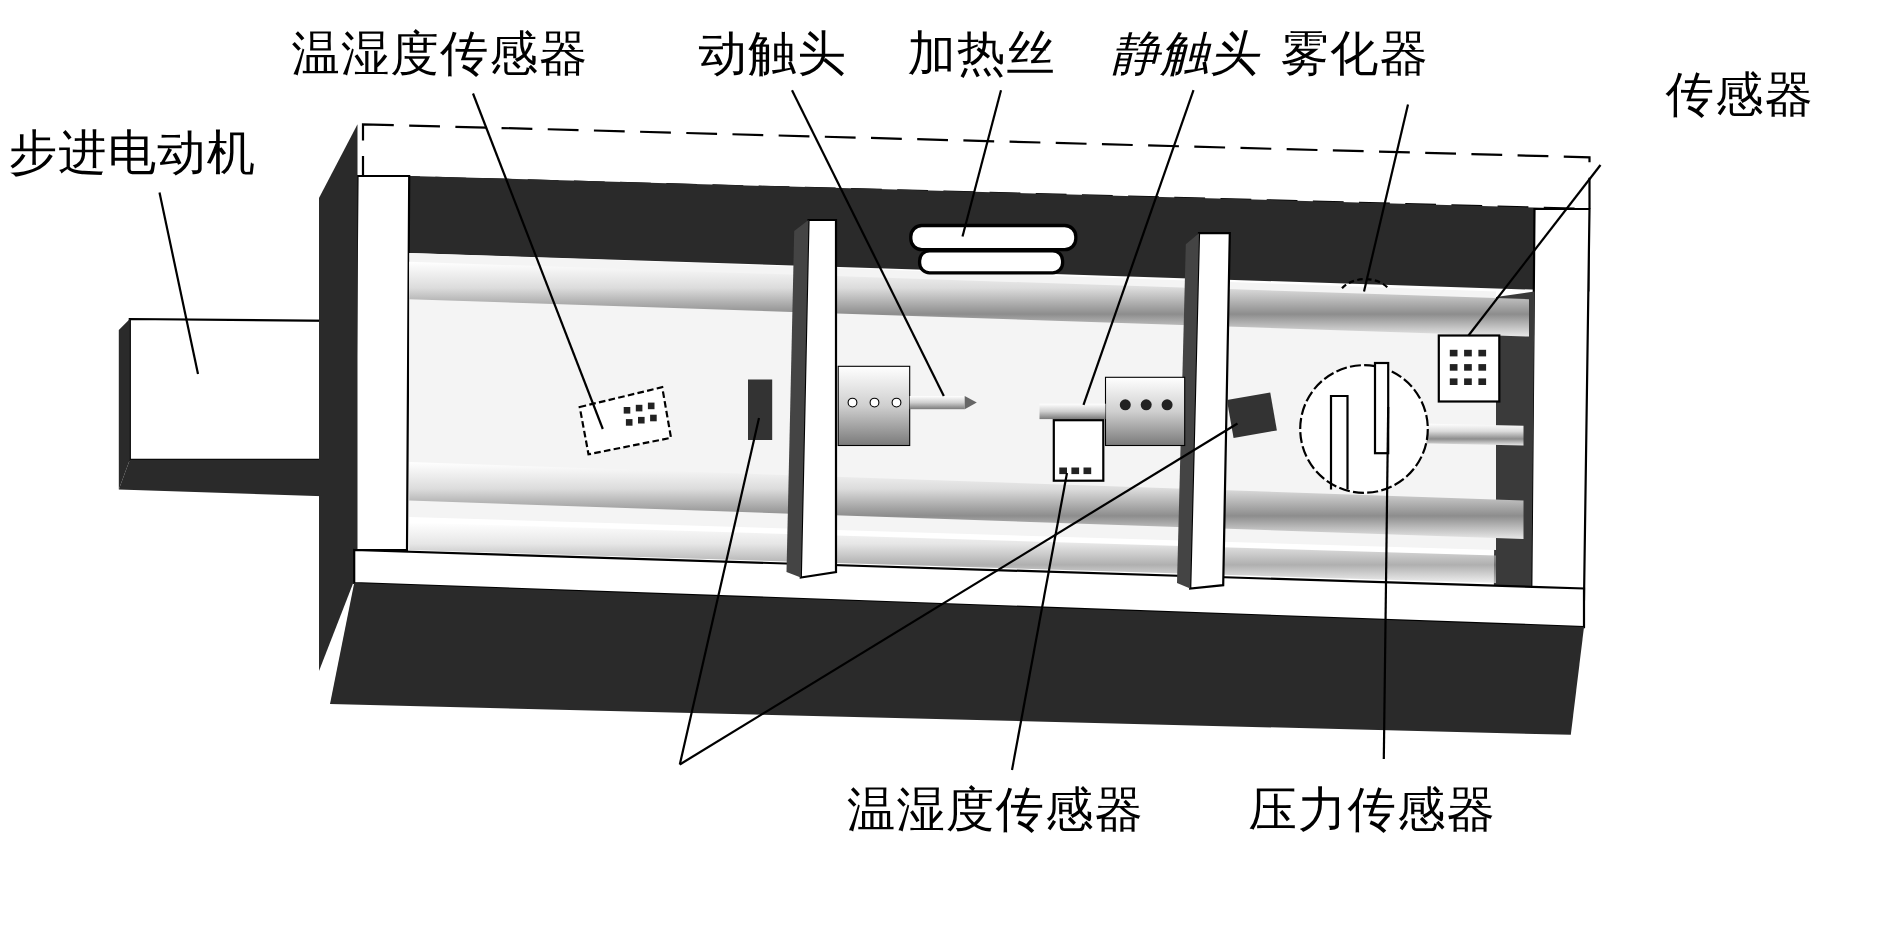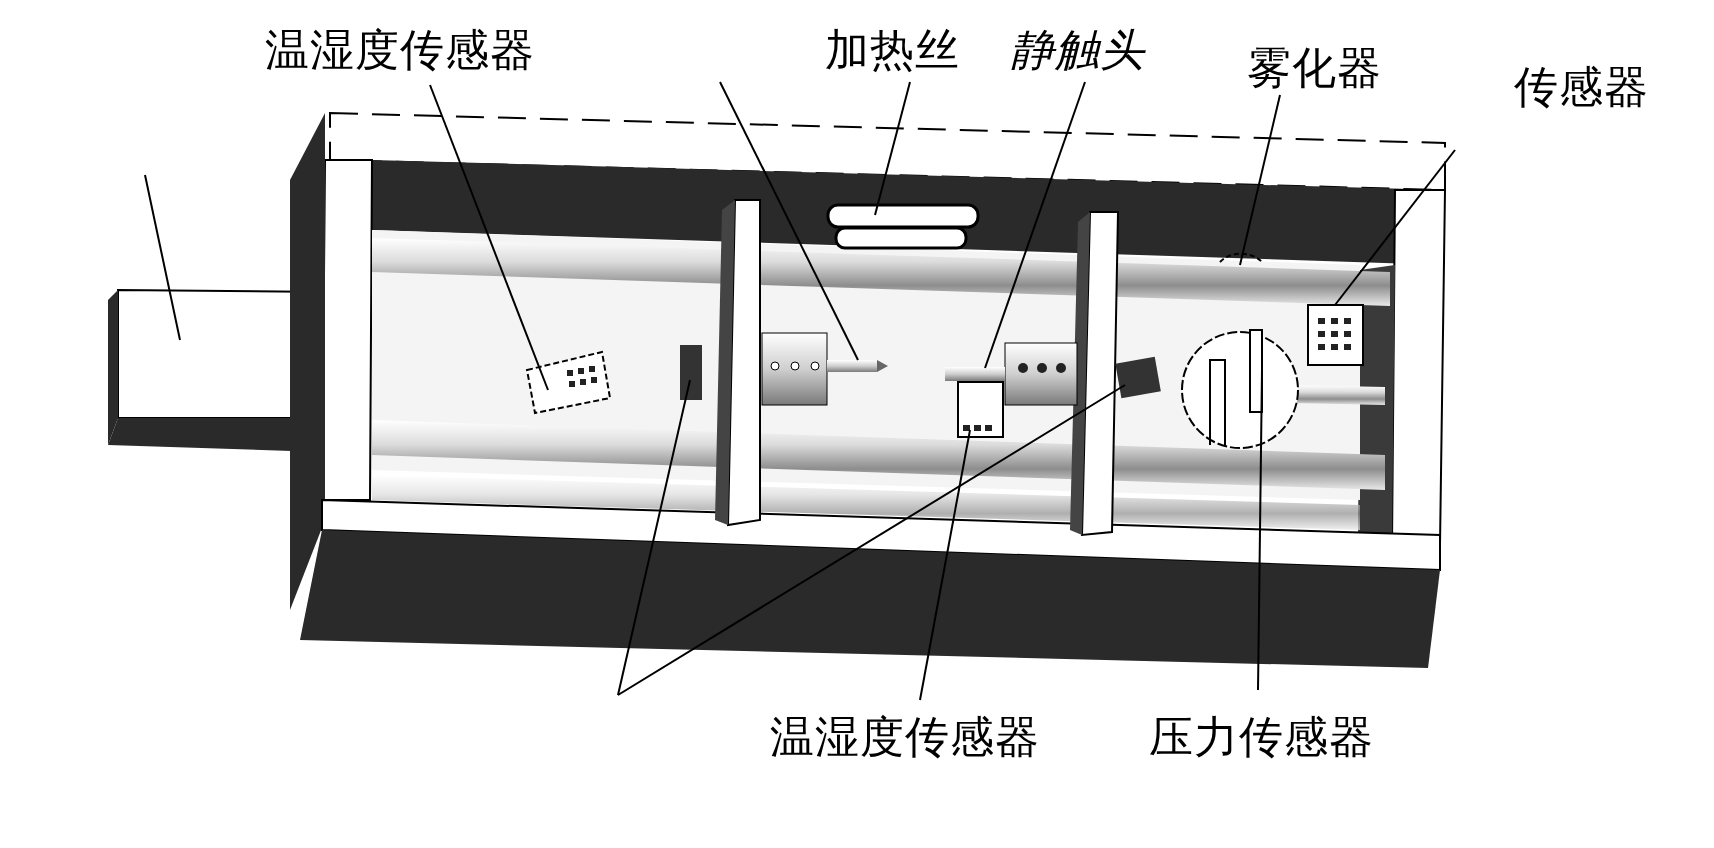--- a/index.html
+++ b/index.html
@@ -138,20 +138,22 @@
       <line x1="1085" y1="82" x2="985" y2="368"></line>
       <line x1="1280" y1="95" x2="1240" y2="265"></line>
       <line x1="1455" y1="150" x2="1335" y2="305"></line>
       <line x1="690" y1="380" x2="618" y2="695"></line>
       <line x1="1125" y1="385" x2="618" y2="695"></line>
       <line x1="970" y1="430" x2="920" y2="700"></line>
       <line x1="1262" y1="370" x2="1258" y2="690"></line>
     </g>
   </svg>
 
+  <div class="label" style="left:8px;top:115px;">步进电动机</div>
   <div class="label" style="left:265px;top:25px;">温湿度传感器</div>
+  <div class="label" style="left:635px;top:25px;">动触头</div>
   <div class="label" style="left:825px;top:25px;text-align:right;">加热丝</div>
   <div class="label" style="left:1010px;top:25px;font-style:italic;">静触头</div>
-  <div class="label" style="left:1247px;top:25px;margin-top:18px;">雾化器</div>
+  <div class="label" style="left:1164px;top:25px;">雾化器</div>
   <div class="label" style="left:1474px;top:62px;margin-left:40px;">传感器</div>
   <div class="label" style="left:770px;top:712px;">温湿度传感器</div>
-  <div class="label" style="left:1135px;top:712px;margin-left:14px;">压力传感器</div>
+  <div class="label" style="left:1135px;top:712px;">压力传感器</div>
 </div>
 
 </body></html>

